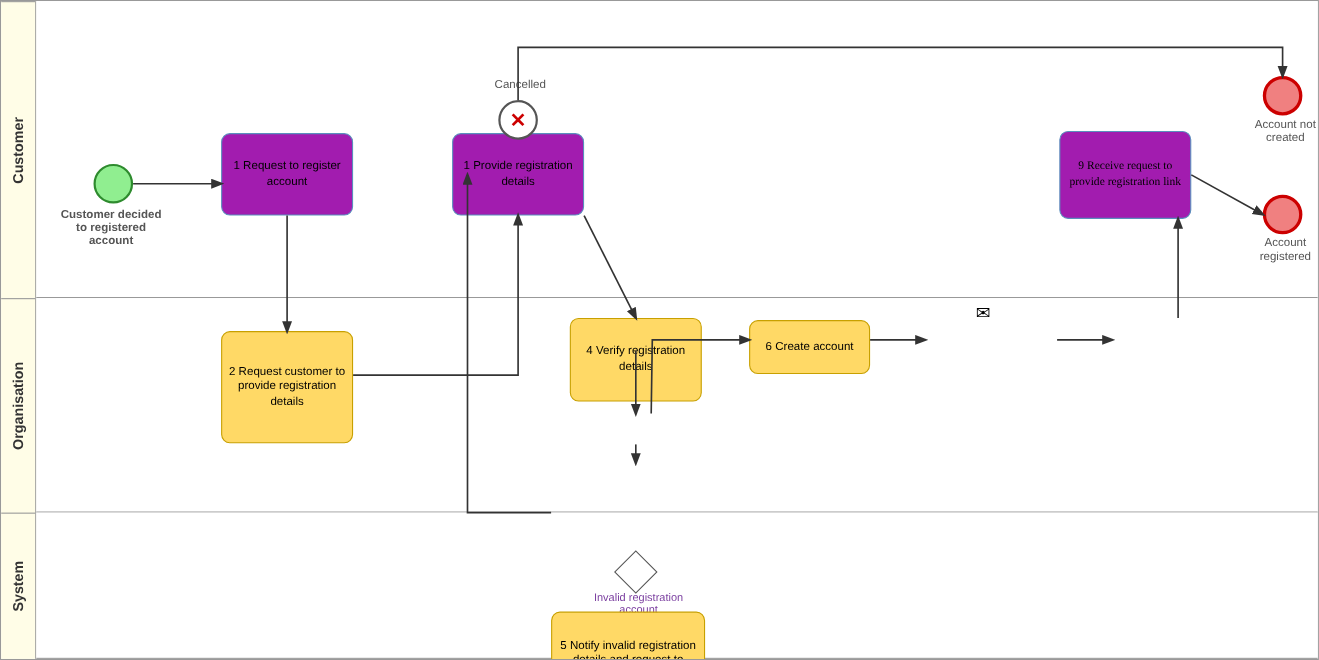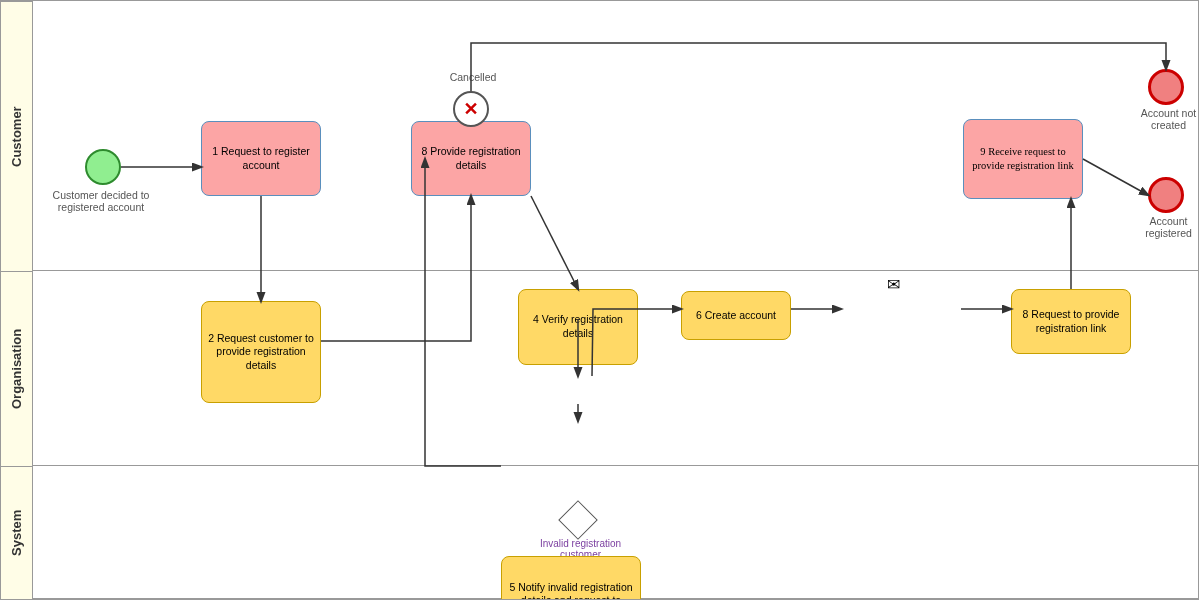--- a/index.html
+++ b/index.html
@@ -81,21 +81,21 @@
       text-align: center;
       display: flex;
       align-items: center;
       justify-content: center;
       padding: 4px;
       line-height: 1.3;
       font-size: 10.5px;
     }
 
     .box-blue {
-      background: #fca5a5;
+      background: #a21caf;
       border: 1.5px solid #5a8fbd;
       color: #000;
     }
 
     .box-yellow {
       background: #ffd966;
       border: 1.5px solid #c8a000;
       color: #000;
     }
 
@@ -163,28 +163,28 @@
     <div class="lane-label organisation">Organisation</div>
     <div class="lane-label system">System</div>
   </div>
 
   <div class="main-area">
     <div class="lanes-area">
 
       <div class="lane customer">
 
         <div class="event event-start" style="left: 52px; top: 148px;"></div>
-        <div class="event-label" style="left: 18px; top: 188px; width: 100px;">Customer decided to registered account</div>
+        <div class="event-label" style="left: 18px; top: 188px; width: 100px; font-weight: bold;">Customer decided to registered account</div>
 
         <div class="box box-blue" style="left: 168px; top: 120px; width: 120px; height: 75px;">
           <span>1 Request to register account</span>
         </div>
 
         <div class="box box-blue" style="left: 378px; top: 120px; width: 120px; height: 75px;">
-          <span>8 Provide registration details</span>
+          <span>1 Provide registration details</span>
         </div>
 
         <div class="event-cancel" style="left: 420px; top: 90px; width: 36px; height: 36px; border-radius: 50%; display: flex; align-items: center; justify-content: center; font-size: 18px; color: #cc0000; font-weight: bold; border: 2px solid #555; background: #fff;">✕</div>
         <div class="event-label" style="left: 405px; top: 70px; width: 70px;">Cancelled</div>
 
         <div class="box box-blue" style="left: 930px; top: 118px; width: 120px; height: 80px; font-family: Liberation Serif, serif;">
           <span>9 Receive request to provide registration link</span>
         </div>
 
         <div class="event event-end" style="left: 1115px; top: 68px;"></div>
@@ -205,30 +205,27 @@
           <span>4 Verify registration details</span>
         </div>
 
         <div class="box box-yellow" style="left: 648px; top: 20px; width: 110px; height: 49px;">
           <span>6 Create account</span>
         </div>
 
 
         <div style="position: absolute; left: 854px; top: 4px; font-size: 16px;">✉</div>
 
-        <div class="box box-yellow" style="left: 978px; top: 18px; width: 120px; height: 65px;">
-          <span>8 Request to provide registration link</span>
-        </div>
 
       </div>
 
       <div class="lane system">
 
         <div class="gateway" style="left: 531px; top: 40px;"></div>
-        <div class="gateway-label" style="left: 490px; top: 72px; width: 115px;">Invalid registration customer</div>
+        <div class="gateway-label" style="left: 490px; top: 72px; width: 115px;">Invalid registration account</div>
 
         <div class="box box-yellow" style="left: 468px; top: 90px; width: 140px; height: 90px;">
           <span>5 Notify invalid registration details and request to provide registration details</span>
         </div>
 
       </div>
 
       <svg class="diagram-svg">
         <defs>
           <marker id="arrow" markerWidth="8" markerHeight="8" refX="6" refY="3" orient="auto">

